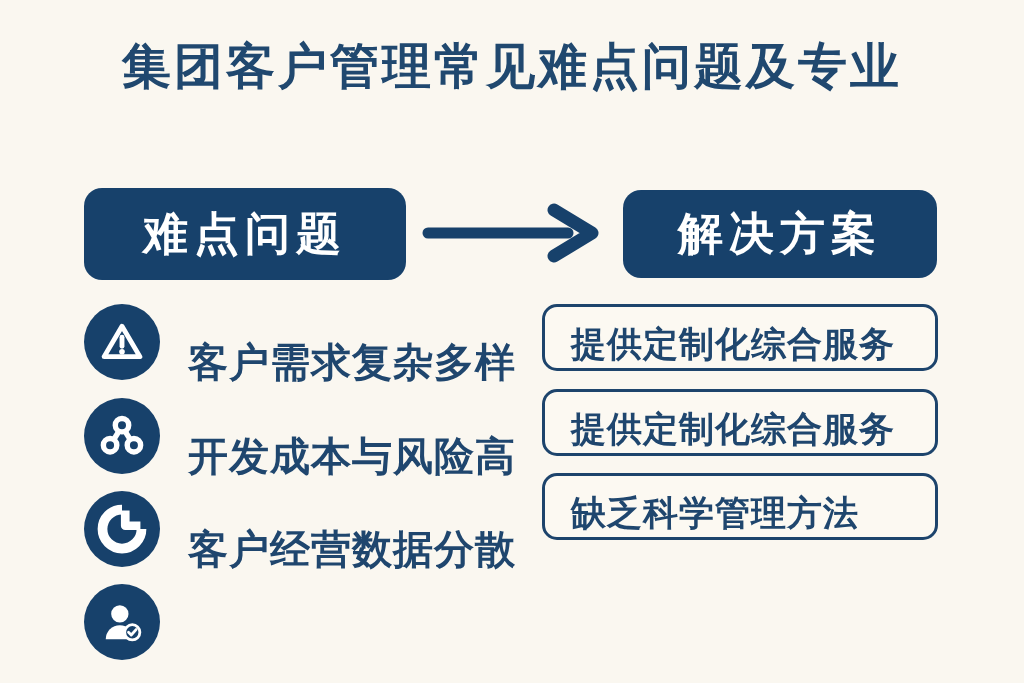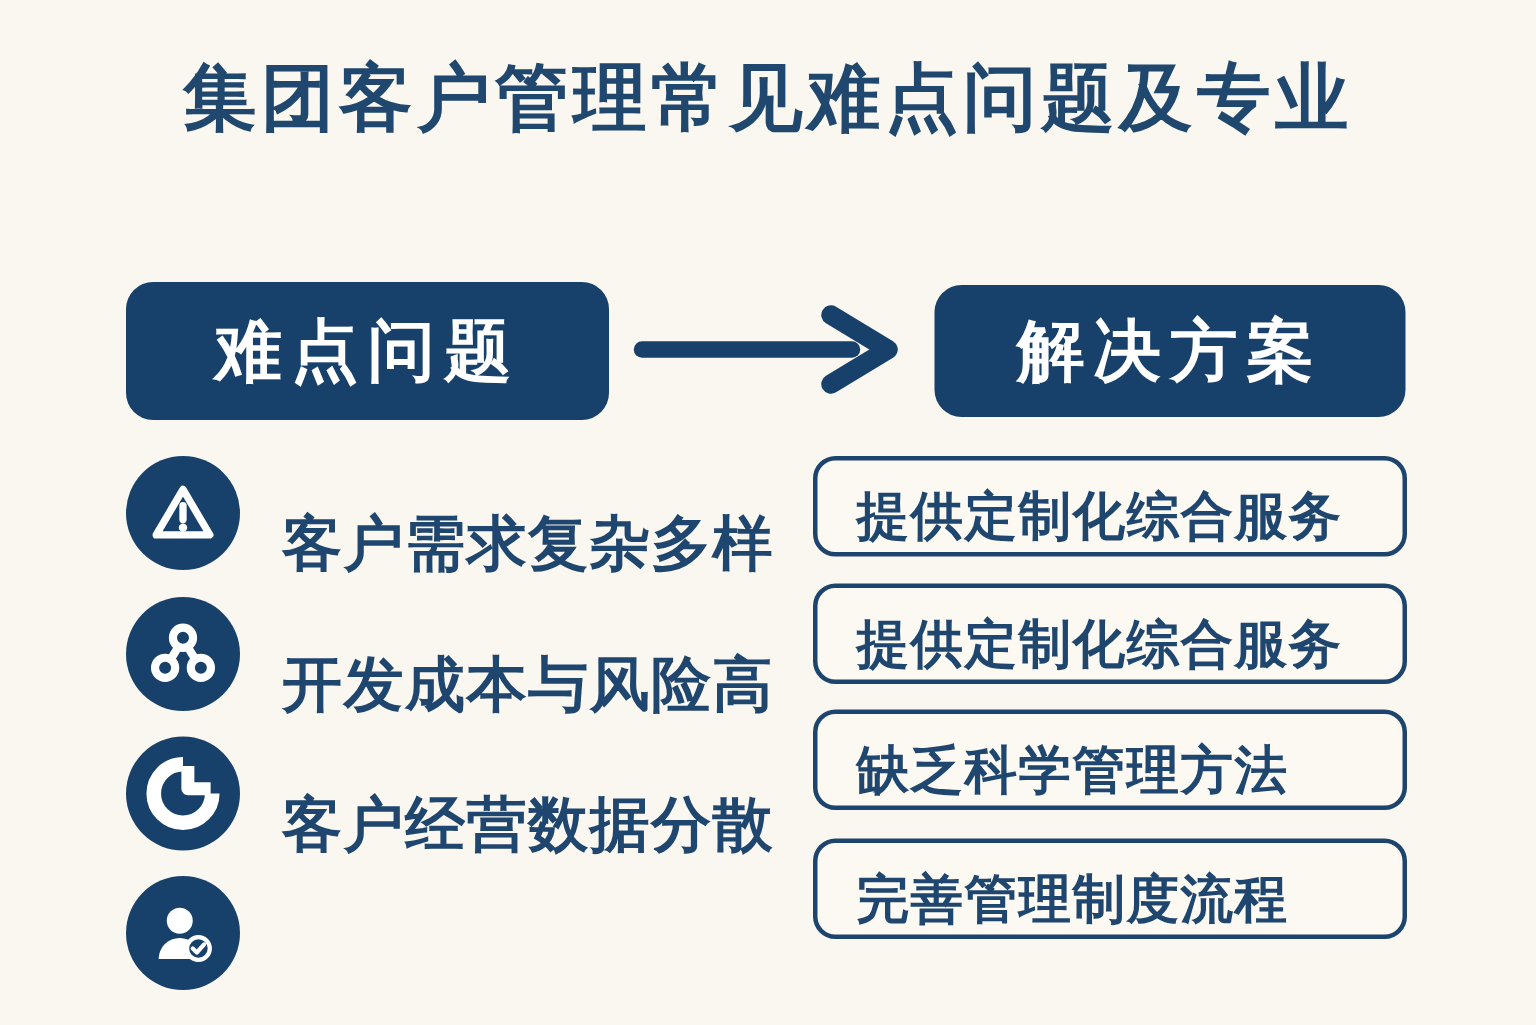--- a/index.html
+++ b/index.html
@@ -154,17 +154,14 @@
 
   <div class="solution-box" style="top:304px">
     <span>提供定制化综合服务</span>
   </div>
   <div class="solution-box" style="top:389px">
     <span>提供定制化综合服务</span>
   </div>
   <div class="solution-box" style="top:473px">
     <span>缺乏科学管理方法</span>
   </div>
-  <div class="solution-box" style="top:559px">
-    <span>完善管理制度流程</span>
-  </div>
 
 </div>
 
 </body></html>

